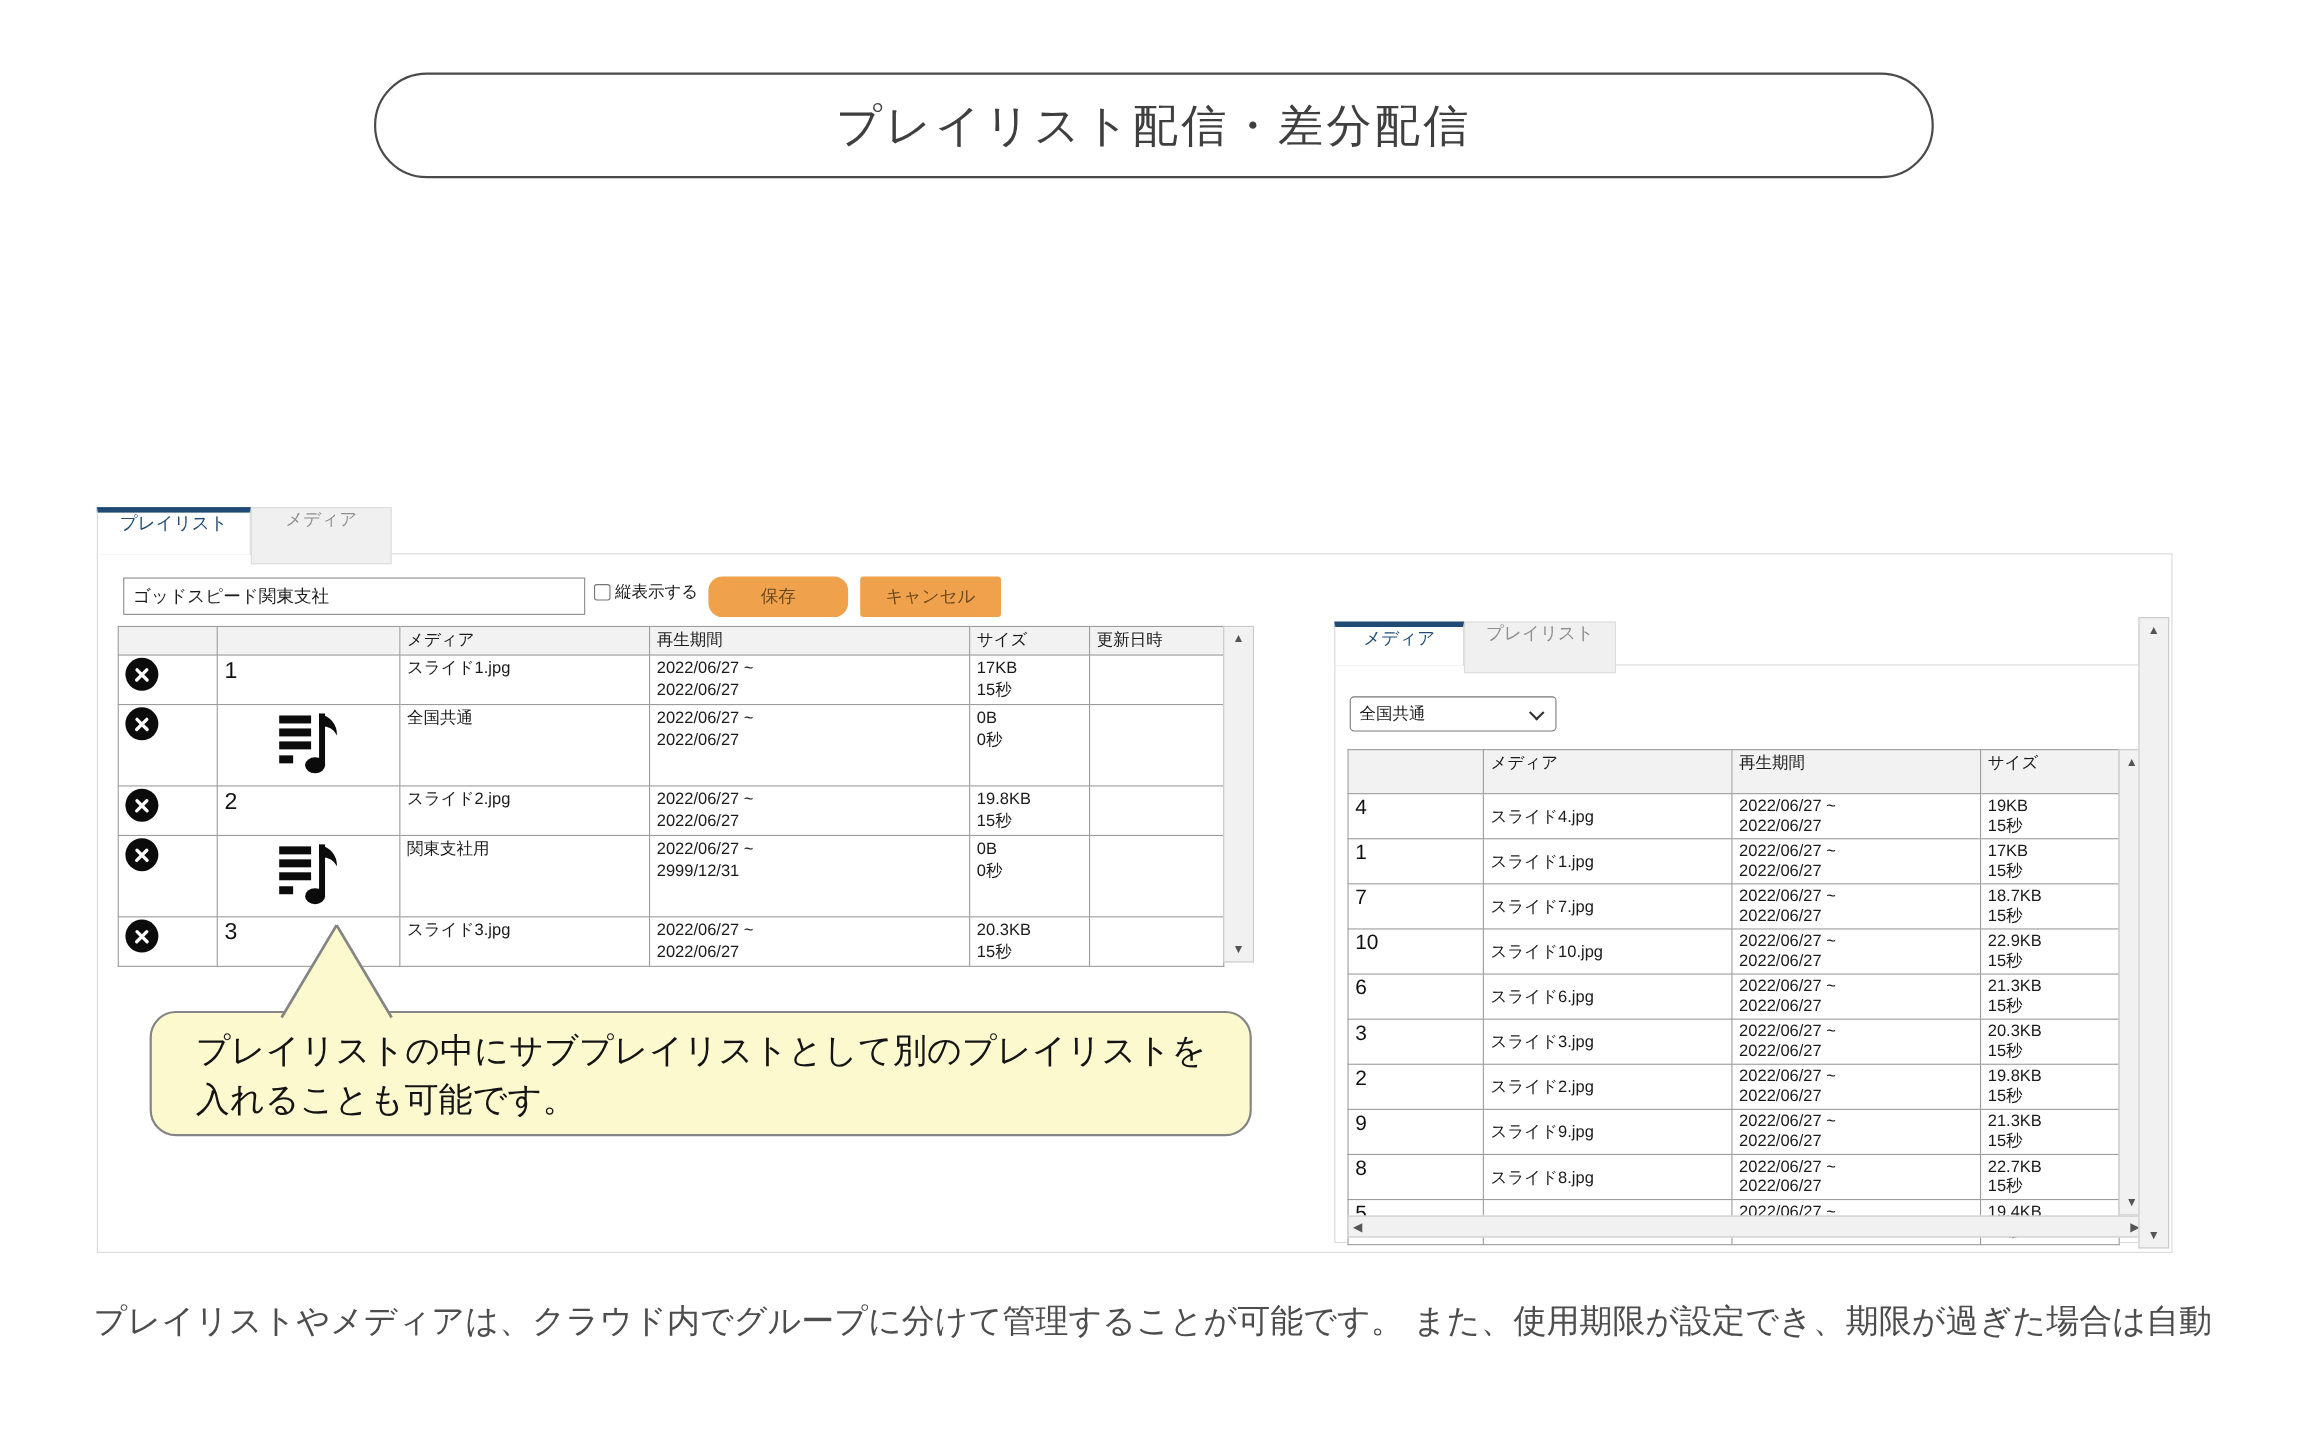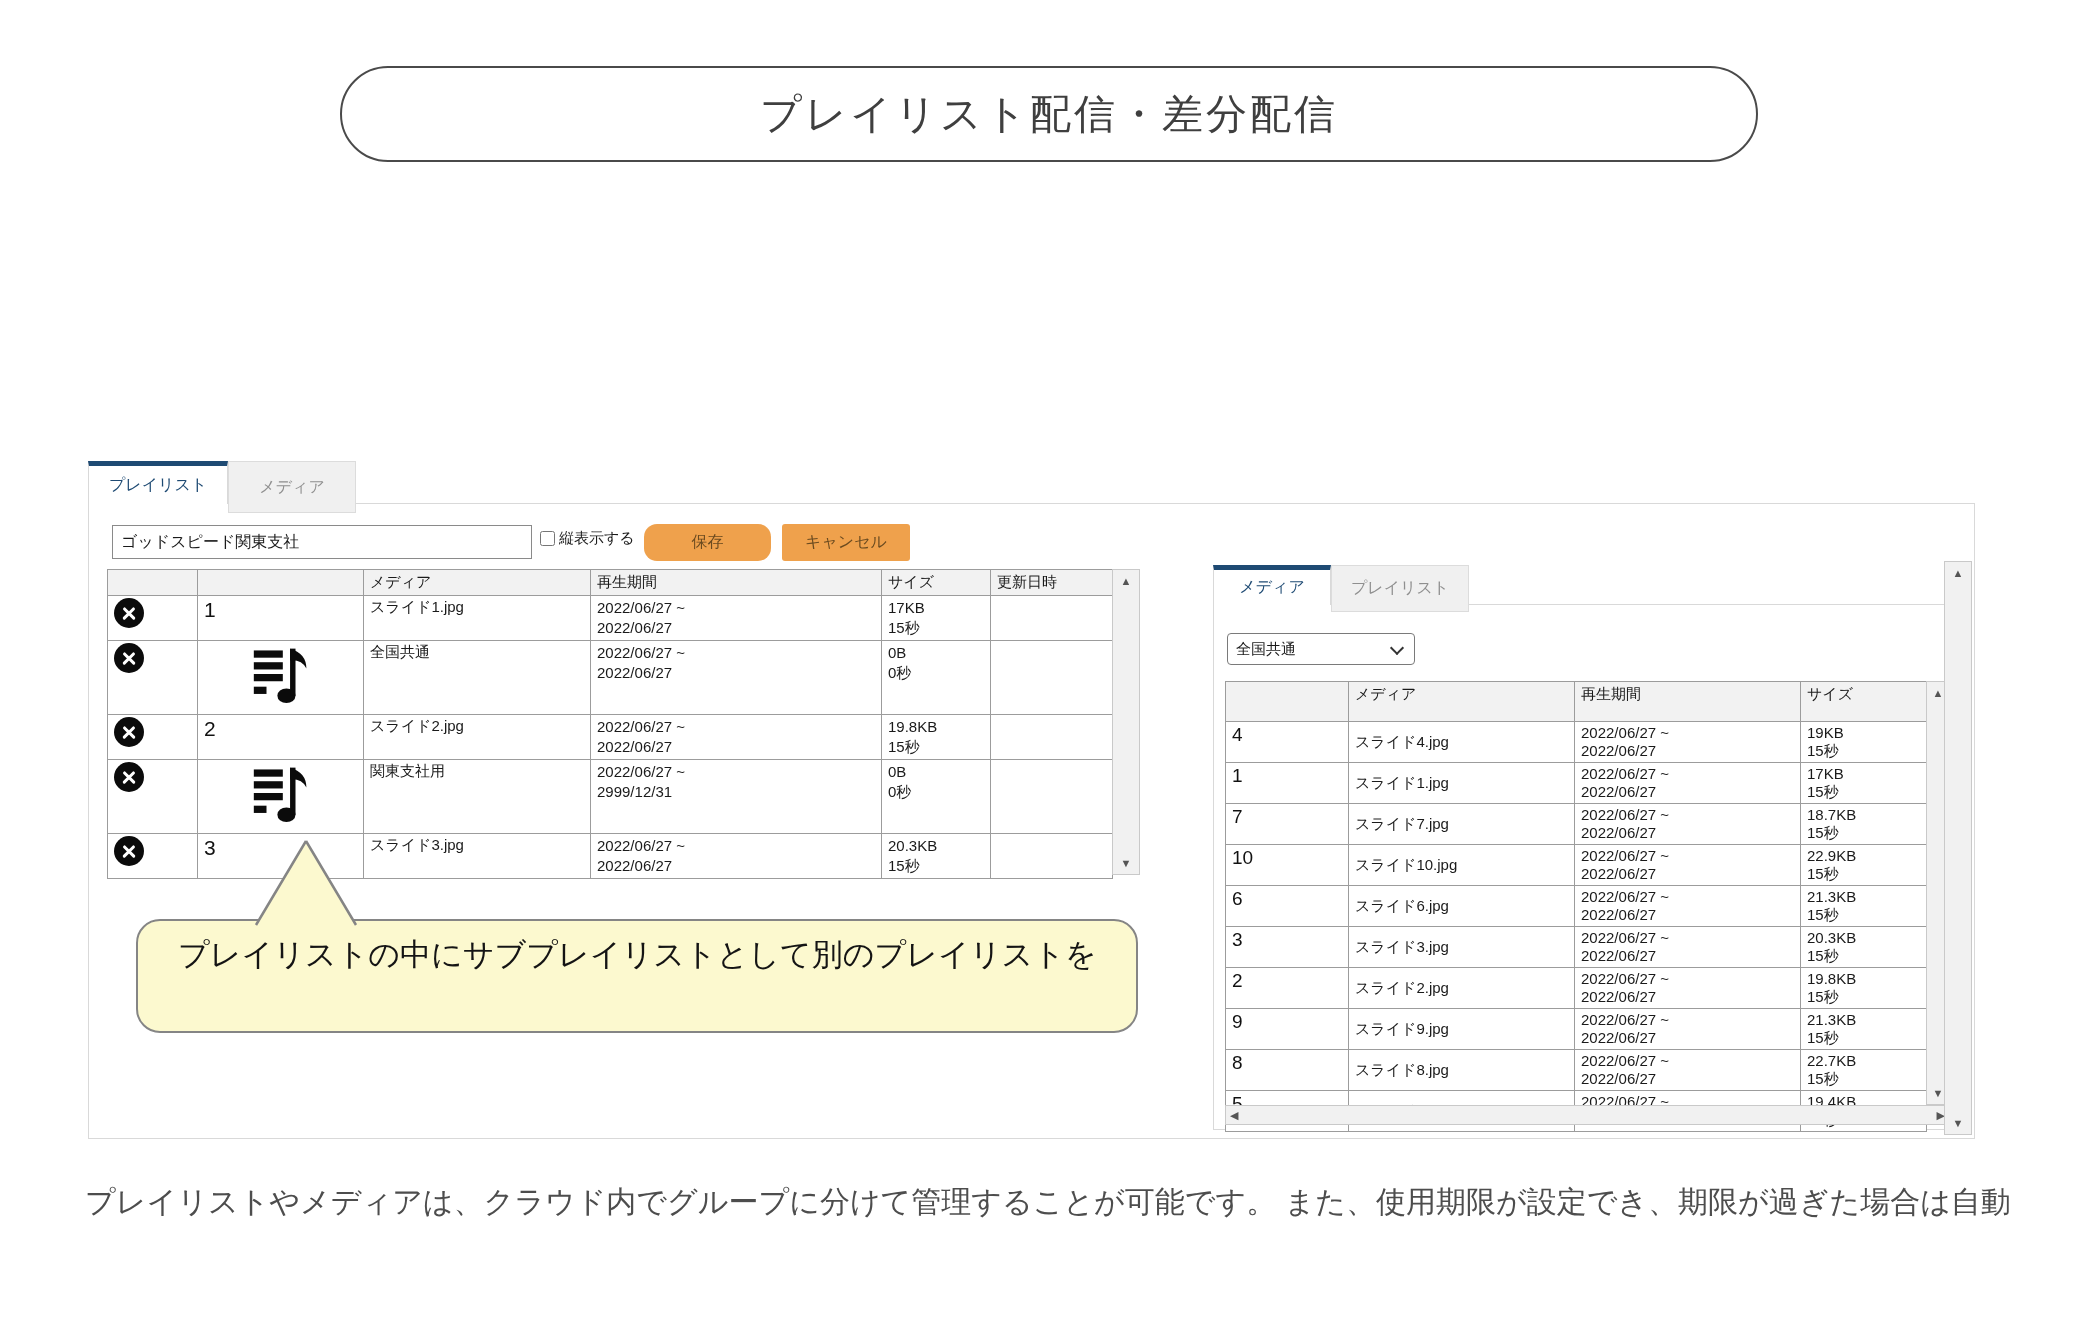--- a/index.html
+++ b/index.html
@@ -12,21 +12,21 @@
   .para{left:0;top:0;width:2096px;text-align:center;font-size:30px;color:#4d4d4d;line-height:68px;}
   .para div{white-space:nowrap;}
   .intro{top:214px;}
   .outro{top:1168px;}
 
   
   .shot{left:88px;top:461px;width:1887px;height:678px;}
   .shot-box{top:42px;left:0;right:0;bottom:0;border:1px solid #d9d9d9;background:#fff;}
 
   
-  .tab{display:flex;align-items:center;justify-content:center;font-size:16px;box-sizing:border-box;cursor:default;}
+  .tab{display:flex;justify-content:center;font-size:16px;box-sizing:border-box;cursor:default;}
   .tab.active{background:#fff;border:1px solid #d9d9d9;border-bottom:none;border-top:5px solid #1e4a73;color:#1e4a73;z-index:3;}
   .tab.inactive{background:#f0f0f0;border:1px solid #dcdcdc;color:#8f8f8f;z-index:1;}
 
   .ltab1{left:0;top:0;width:140px;height:43px;}
   .ltab2{left:140px;top:0;width:128px;height:52px;}
 
   
   .name-input{left:24px;top:64px;width:420px;height:34px;border:1px solid #8a8a8a;font-size:16px;
     padding:0 8px;box-sizing:border-box;color:#1a1a1a;font-family:inherit;background:#fff;}
   .chk-wrap{left:452px;top:68px;display:flex;align-items:center;font-size:15px;color:#1a1a1a;}
@@ -241,20 +241,21 @@
     <div class="arr up">▲</div>
     <div class="arr down">▼</div>
   </div>
 
   <svg class="abs pointer" viewBox="0 0 120 88">
     <polygon points="58,2 8,86 108,86" fill="#fcf9cf"></polygon>
     <path d="M58,2 L8,86 M58,2 L108,86" stroke="#858585" stroke-width="2.5" fill="none"></path>
   </svg>
   <div class="abs callout">
     <div>プレイリストの中にサブプレイリストとして別のプレイリストを</div>
+    <div>入れることも可能です。</div>
   </div>
 
   <div class="abs rwidget">
     <div class="abs rbox"></div>
     <div class="abs tab active rtab1">
       <span>メディア</span>
     </div>
     <div class="abs tab inactive rtab2">
       <span>プレイリスト</span>
     </div>

